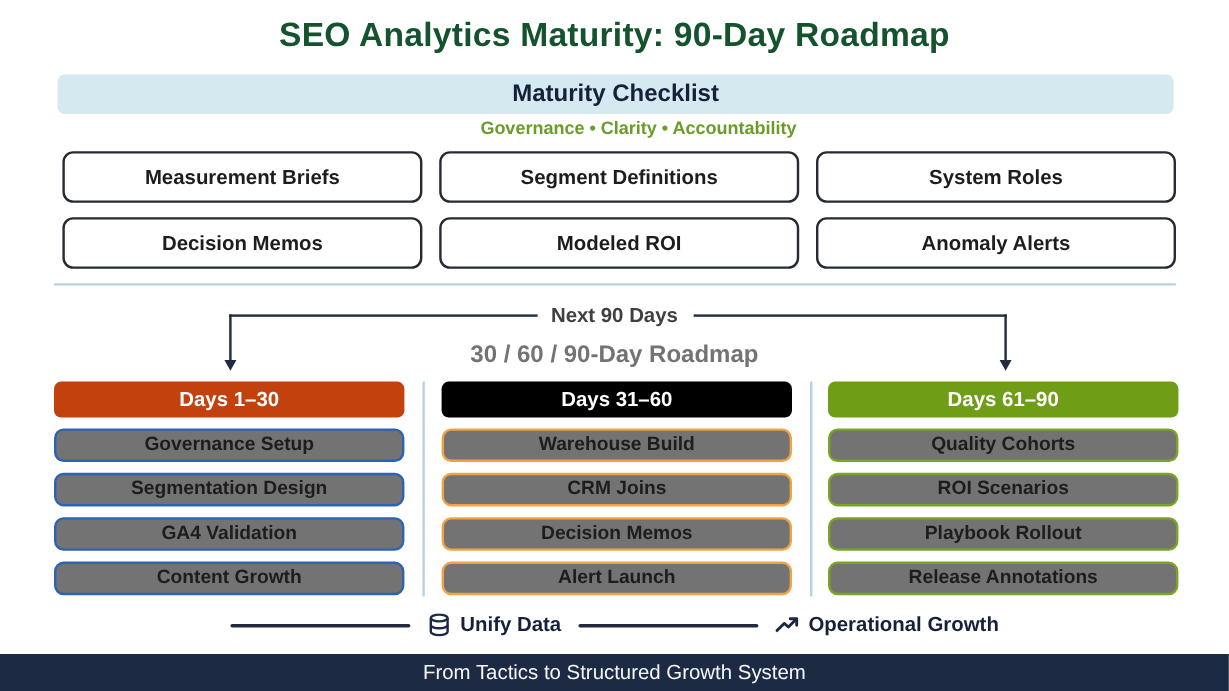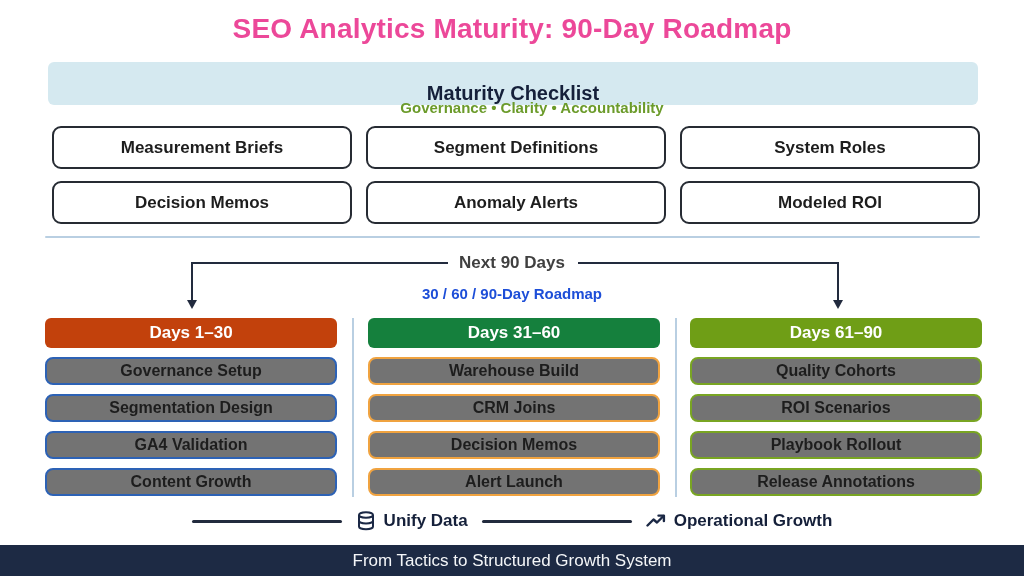--- a/index.html
+++ b/index.html
@@ -4,26 +4,26 @@
 <style>
   html,body{margin:0;padding:0;}
   body{
     width:1024px;height:576px;position:relative;overflow:hidden;
     background:#ffffff;
     font-family:"Liberation Sans","DejaVu Sans",sans-serif;
     color:#15203a;
   }
   .title{
     position:absolute;top:13px;left:0;right:0;text-align:center;
-    font-size:28px;font-weight:bold;color:#ec4899;letter-spacing:.2px;
+    font-size:28px;font-weight:bold;color:#14532d;letter-spacing:.2px;
   }
   .banner{
-    position:absolute;left:48px;right:46px;top:62px;height:43px;
+    position:absolute;left:48px;right:46px;top:62px;height:33px;
     background:#d5e9f0;border-radius:6px;
-    display:flex;align-items:flex-end;justify-content:center;
+    display:flex;align-items:center;justify-content:center;
     font-size:20px;font-weight:bold;color:#15203a;
   }
   .subtitle{
     position:absolute;top:99px;left:0;right:0;text-align:center;
     font-size:15px;font-weight:bold;color:#6b9b2a;margin-left:40px;
   }
   .check-grid{
     position:absolute;left:52px;top:126px;width:928px;
     display:grid;grid-template-columns:repeat(3,300px);
     column-gap:14px;row-gap:12px;
@@ -44,42 +44,42 @@
     position:absolute;width:0;height:0;top:300px;
     border-left:5px solid transparent;border-right:5px solid transparent;
     border-top:9px solid #222b3e;
   }
   .bracket-label{
     position:absolute;top:253px;left:0;right:0;text-align:center;
     font-size:17px;font-weight:600;color:#404040;
   }
   .roadmap-heading{
     position:absolute;top:285px;left:0;right:0;text-align:center;
-    font-size:15px;font-weight:bold;color:#1d4ed8;
+    font-size:20px;font-weight:bold;color:#737373;
   }
   .col{
     position:absolute;top:318px;width:292px;
     display:flex;flex-direction:column;gap:9px;
   }
   .col-1{left:45px;}
   .col-2{left:368px;}
   .col-3{left:690px;}
   .col-header{
     height:30px;border-radius:6px;color:#ffffff;
     display:flex;align-items:center;justify-content:center;
     font-size:17px;font-weight:bold;
   }
   .col-item{
     height:28px;background:#737373;border-radius:8px;box-sizing:border-box;
     display:flex;align-items:center;justify-content:center;
     font-size:16px;font-weight:bold;color:#1d1d1d;border:2px solid #000;
   }
   .col-1 .col-header{background:#c2410c;}
   .col-1 .col-item{border-color:#2d62b5;}
-  .col-2 .col-header{background:#15803d;}
+  .col-2 .col-header{background:#000000;}
   .col-2 .col-item{border-color:#f0a340;}
   .col-3 .col-header{background:#6f9e16;}
   .col-3 .col-item{border-color:#79a523;}
   .vdiv{
     position:absolute;top:318px;width:2px;height:179px;background:#b9cfe2;
   }
   .vdiv-1{left:352px;}
   .vdiv-2{left:675px;}
   .flow{
     position:absolute;left:0;right:0;top:505px;height:32px;
@@ -105,22 +105,22 @@
   <span>Maturity Checklist</span>
 </div>
 
 <div class="subtitle">Governance • Clarity • Accountability</div>
 
 <div class="check-grid">
   <div class="check-box">Measurement Briefs</div>
   <div class="check-box">Segment Definitions</div>
   <div class="check-box">System Roles</div>
   <div class="check-box">Decision Memos</div>
+  <div class="check-box">Modeled ROI</div>
   <div class="check-box">Anomaly Alerts</div>
-  <div class="check-box">Modeled ROI</div>
 </div>
 
 <div class="hdivider"></div>
 
 <div class="bracket-line bl-h" style="left:191px;width:257px;"></div>
 <div class="bracket-line bl-h" style="left:578px;width:261px;"></div>
 <div class="bracket-line bl-v" style="left:191px;"></div>
 <div class="bracket-line bl-v" style="left:837px;"></div>
 <div class="arrow-down" style="left:187px;"></div>
 <div class="arrow-down" style="left:833px;"></div>

